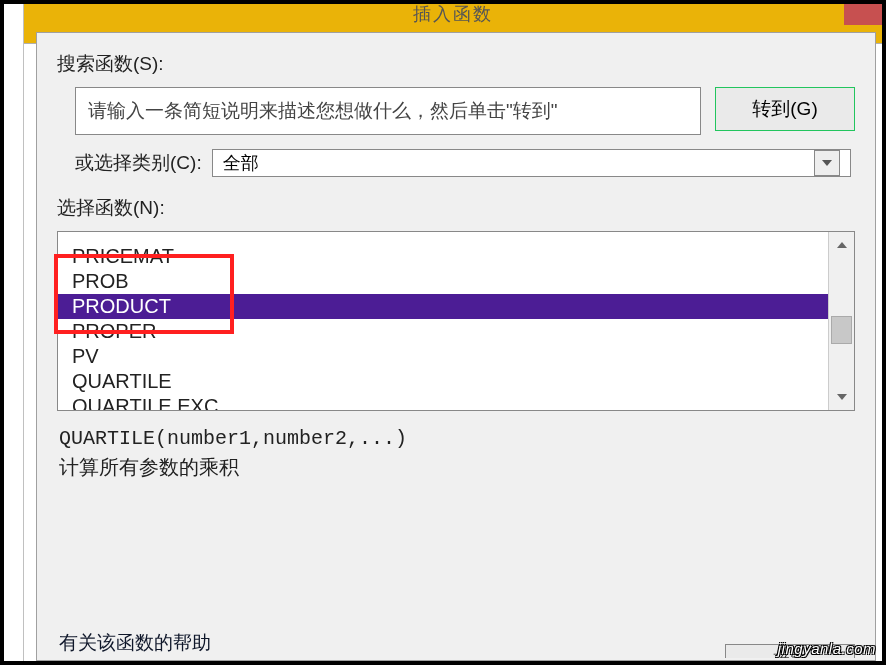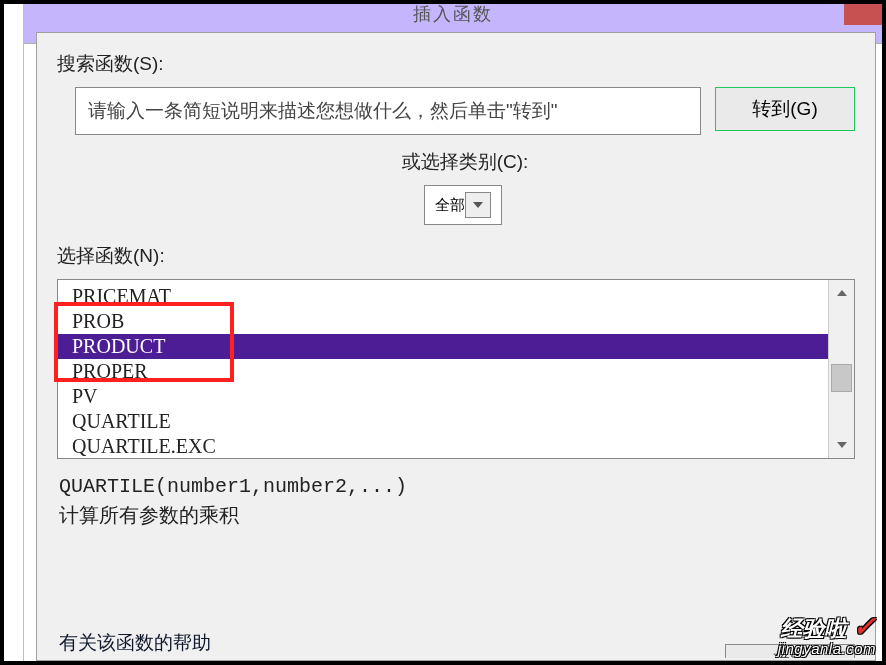--- a/index.html
+++ b/index.html
@@ -26,21 +26,21 @@
       width: 20px;
       border-right: 1px solid #c0c0c0;
       background: #fff;
     }
     .titlebar {
       position: absolute;
       left: 20px;
       right: 0;
       top: 0;
       height: 40px;
-      background: #c4b5fd;
+      background: #eab308;
       border-bottom: 1px solid #b0b0b0;
       text-align: center;
       line-height: 20px;
       font-size: 18px;
       color: #555;
       overflow: hidden;
       letter-spacing: 2px;
     }
     .titlebar::before {
       content: "";
@@ -90,38 +90,37 @@
       font-size: 19px;
       font-family: inherit;
       cursor: pointer;
     }
     .category-row {
       display: flex;
       align-items: center;
       gap: 10px;
       margin-bottom: 18px;
       margin-left: 18px;
-      flex-direction: column;
     }
     .category-label {
       font-size: 19px;
       color: #222;
     }
     .select-wrap {
       flex: 1;
       position: relative;
       margin-right: 4px;
     }
     .select-display {
       width: 100%;
-      height: 40px;
+      height: 28px;
       border: 1px solid #888;
       background: #fff;
       padding: 4px 10px;
-      font-size: 15px;
+      font-size: 18px;
       display: flex;
       align-items: center;
       justify-content: space-between;
     }
     .select-arrow {
       width: 26px;
       height: 26px;
       border: 1px solid #888;
       background: #eee;
       display: flex;
@@ -133,24 +132,24 @@
     .func-list-wrap {
       display: flex;
       border: 1px solid #888;
       background: #fff;
       height: 180px;
       margin-bottom: 10px;
       position: relative;
     }
     .func-list {
       flex: 1;
-      font-family: Liberation Serif, serif;
+      font-family: Liberation Sans, sans-serif;
       font-size: 20px;
       overflow: hidden;
-      padding: 4px 0 0 0;
+      padding: 12px 0 0 0;
     }
     .func-item {
       padding: 0 14px;
       line-height: 25px;
       height: 25px;
       color: #222;
       cursor: pointer;
     }
     .func-item.selected {
       background: #4c1d95;
@@ -322,19 +321,15 @@
     <div class="signature">QUARTILE(number1,number2,...)</div>
     <div class="description">计算所有参数的乘积</div>
 
     <div class="bottom-row">
       <span class="help-link">有关该函数的帮助</span>
       <div class="ok-partial">确定</div>
     </div>
   </div>
 
   <div class="watermark">
-    <div class="wm-top">
-      <span>经验啦</span>
-      <span class="wm-check">✓</span>
-    </div>
     <div class="wm-url">jingyanla.com</div>
   </div>
 </div>
 
 </body></html>

